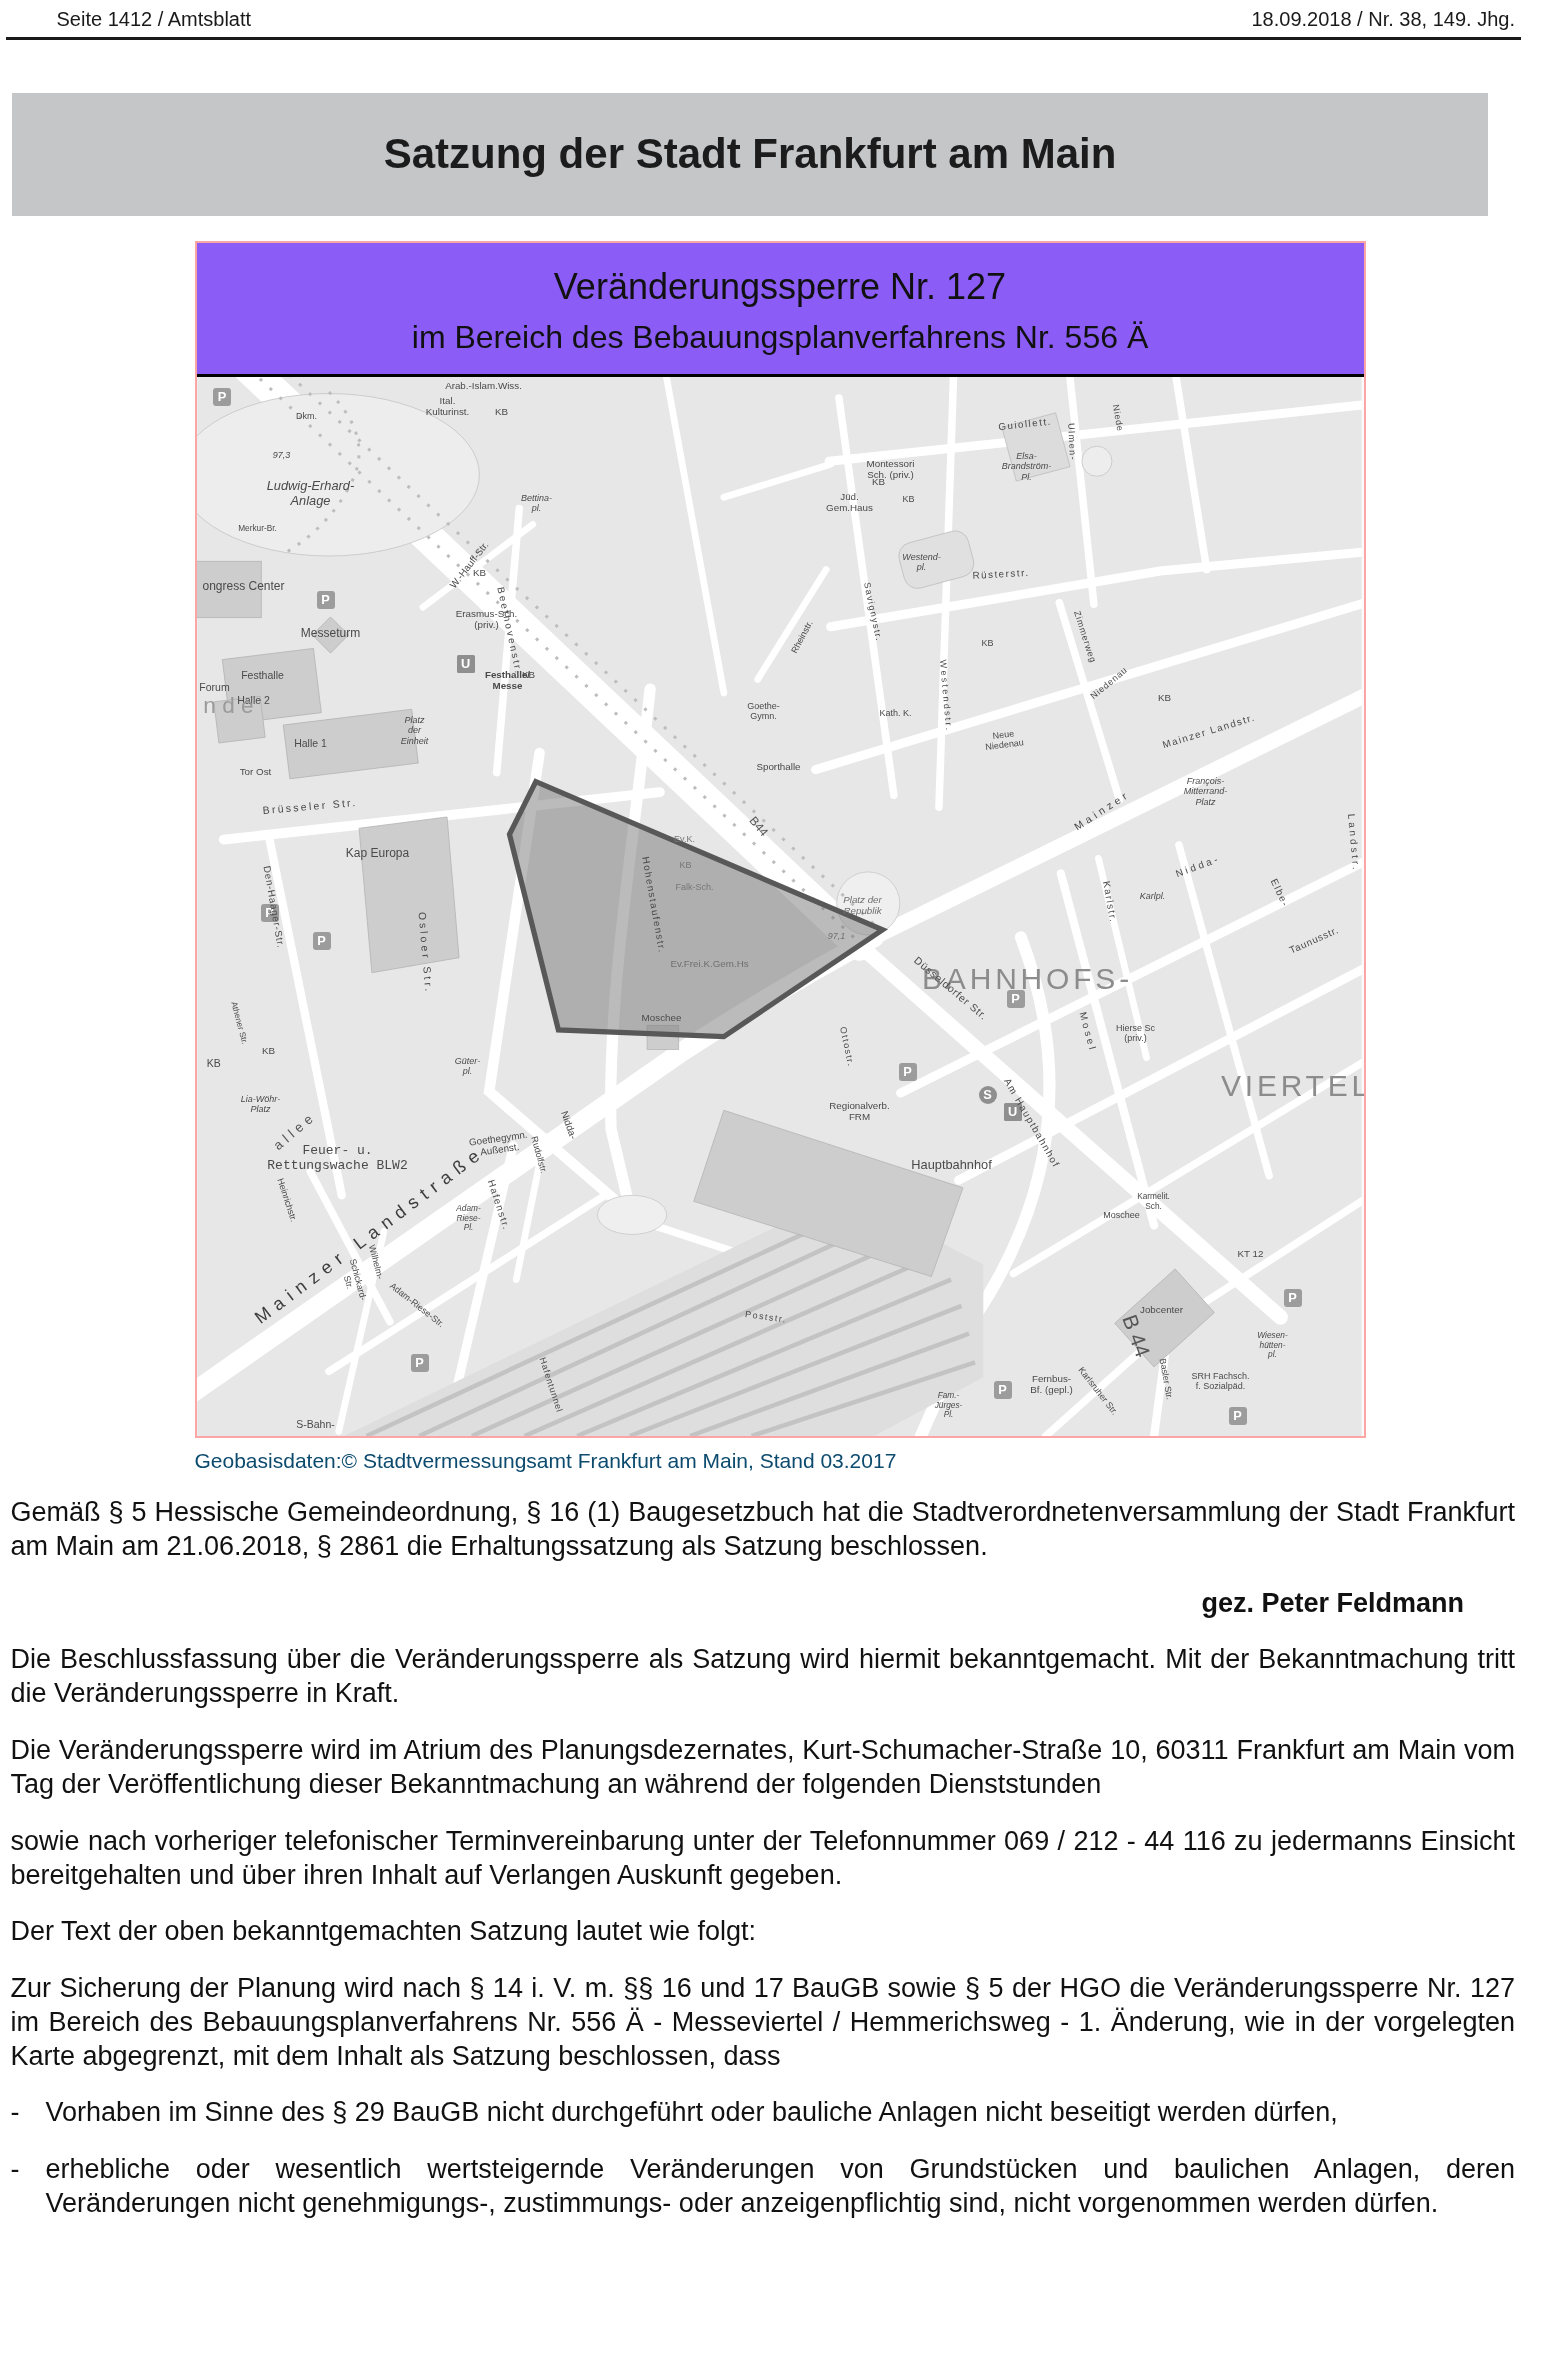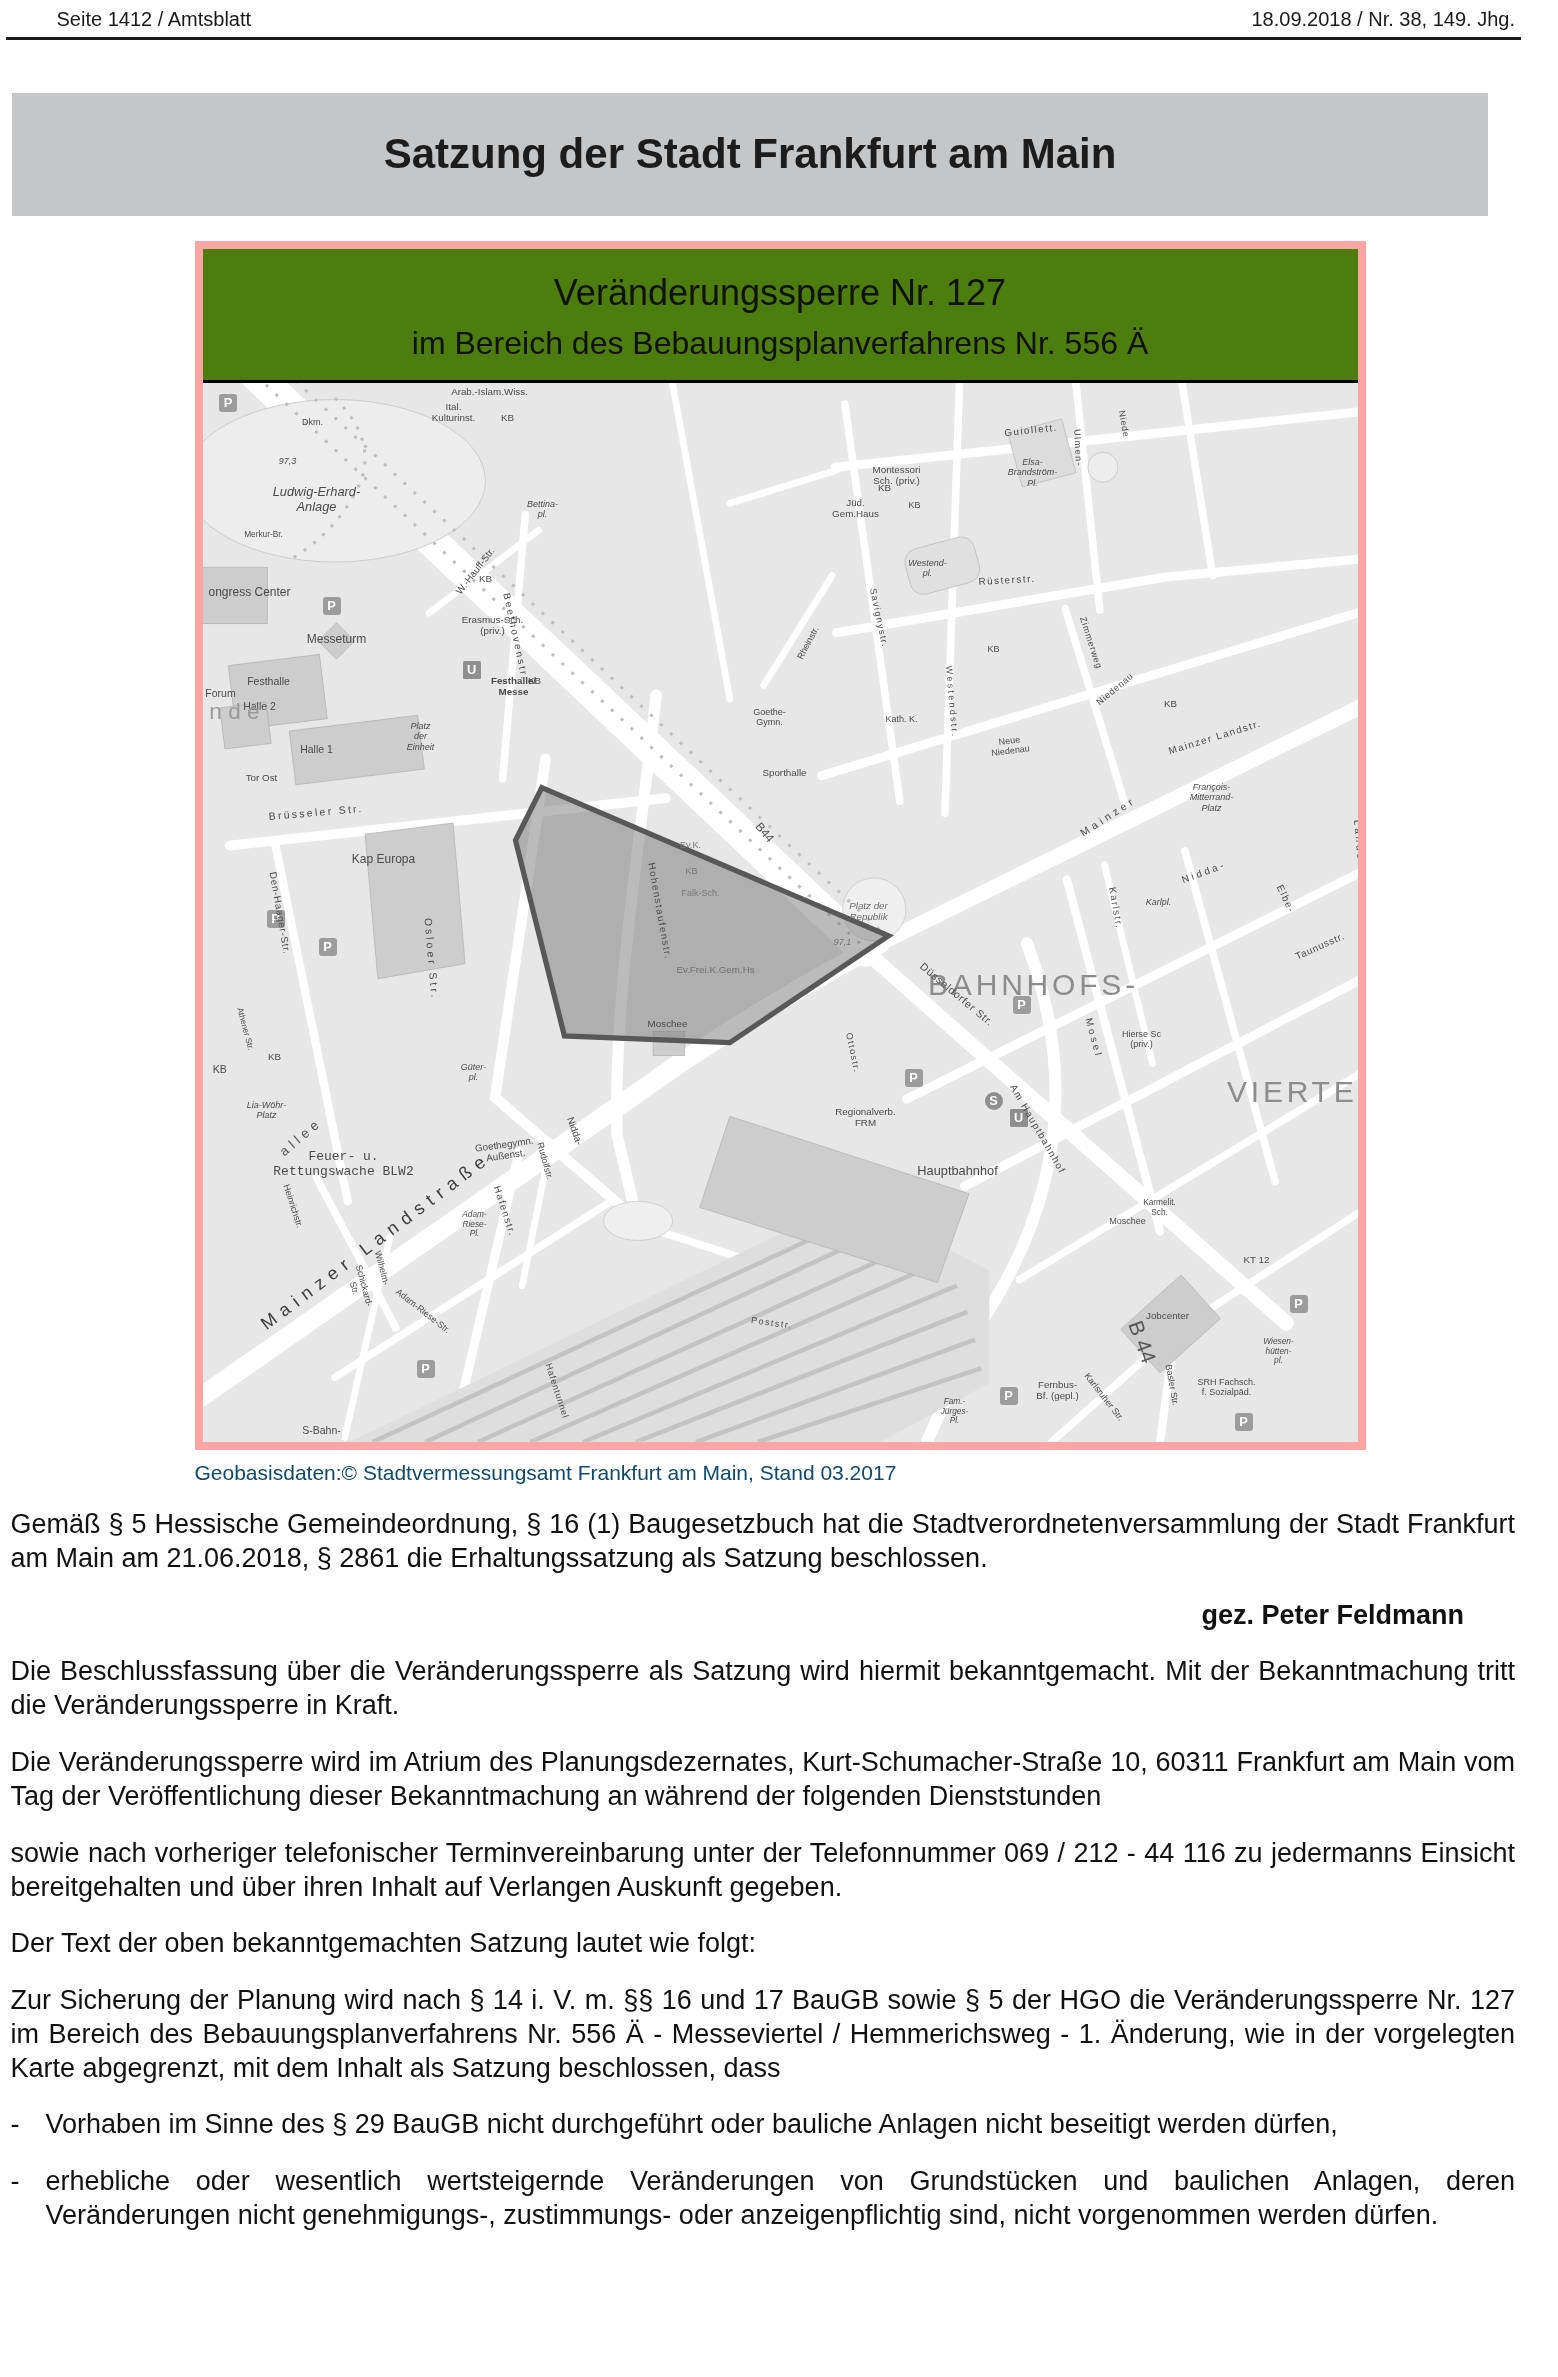--- a/index.html
+++ b/index.html
@@ -7,21 +7,21 @@
        font-family:"Liberation Sans",sans-serif;color:#111;}
   .page{padding:7.5px 43px 0 10.5px;}
   
   .hdr{display:flex;justify-content:space-between;font-size:20px;color:#1a1a1a;margin-left:46px;}
   .rule{height:3px;background:#1a1a1a;margin:6px -6px 0 -4.5px;}
   
   .banner{margin:53px 0 0 1.5px;width:1476px;height:123px;background:#c5c6c8;
           display:flex;align-items:center;justify-content:center;}
   .banner h1{margin:0;font-size:42px;font-weight:bold;color:#1c1c1c;letter-spacing:0;}
   
-  .figbox{margin:25.6px 0 0 184px;width:1171px;border:8px solid #fca5a5;box-sizing:border-box;background:#4d7c0f;}
+  .figbox{margin:25.6px 0 0 184px;width:1171px;border:2px solid #fca5a5;box-sizing:border-box;background:#8b5cf6;}
   .figtitle{padding:18px 0 12px;text-align:center;}
   .ft1{font-size:36px;line-height:51px;}
   .ft2{font-size:32px;line-height:50px;}
   .map{position:relative;width:100%;height:1059px;border-top:3px solid #000;overflow:hidden;background:#fafafa;}
   .map svg{position:absolute;left:0;top:0;}
   .labels{position:absolute;left:0;top:0;width:100%;height:100%;}
   .ml{position:absolute;white-space:pre-line;text-align:center;line-height:1.15;color:#4a4a4a;}
   .ic{display:flex;align-items:center;justify-content:center;width:18px;height:18px;
       background:#9c9c9c;color:#fff !important;font-weight:bold;border-radius:3px;}
   .icS{border-radius:50%;background:#8f8f8f;}

